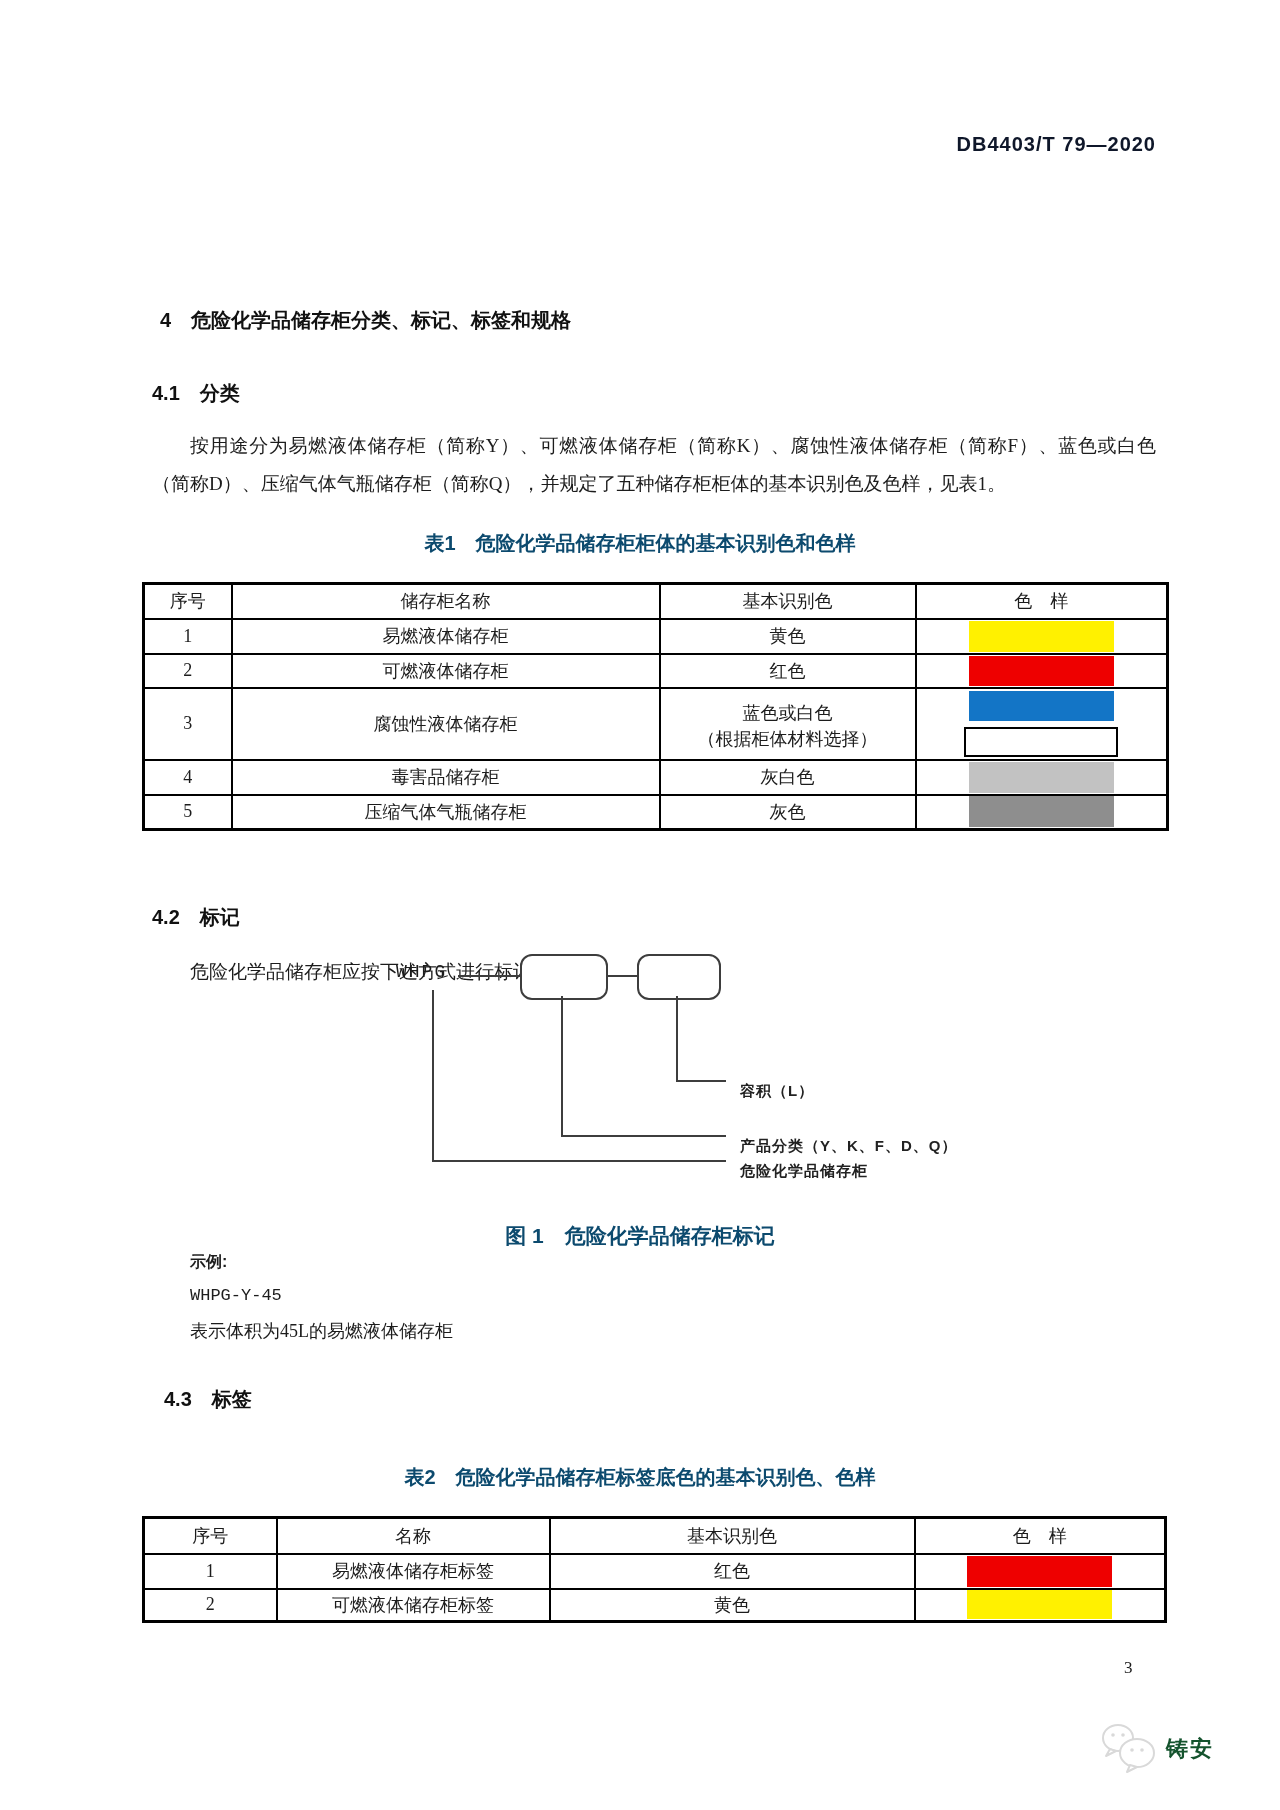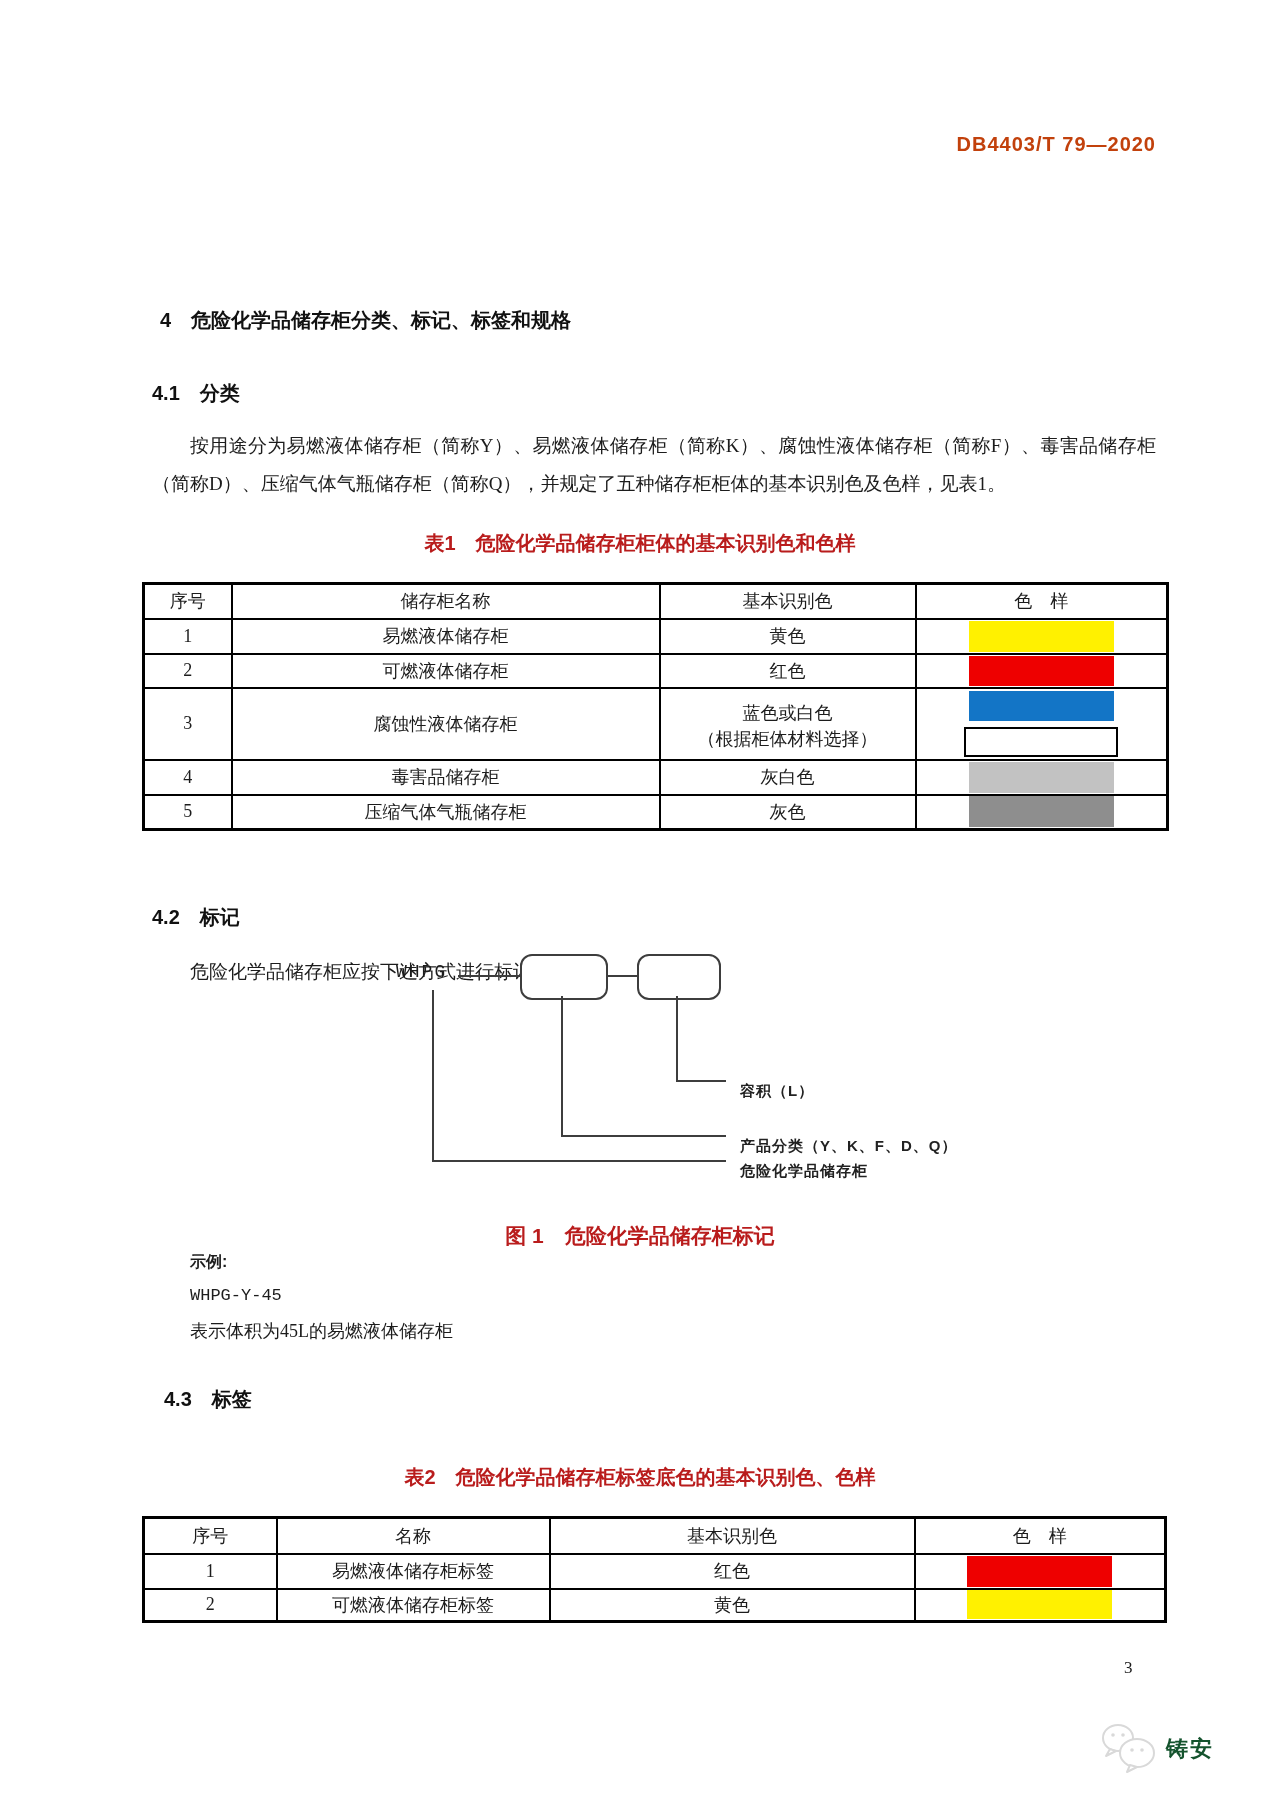--- a/index.html
+++ b/index.html
@@ -9,21 +9,21 @@
     margin:0 auto;
     background:#ffffff;
     font-family:"Liberation Serif","DejaVu Serif",serif;
     color:#1c1c1c;
     overflow:hidden;
   }
   .abs{position:absolute;}
   .doc-number{
     top:133px;right:124px;
     font-family:"Liberation Sans","DejaVu Sans",sans-serif;
-    font-weight:600;font-size:20px;letter-spacing:1px;color:#c2410c;
+    font-weight:600;font-size:20px;letter-spacing:1px;color:#0f172a;
   }
   .body-text{
     left:152px;width:1004px;
     font-size:19px;line-height:38px;
     text-align:justify;text-indent:2em;
   }
   .pos-intro{top:172px;}
   .pos-class{top:408px;}
   .pos-marking{top:934px;}
   .pos-labels{top:1412px;}
@@ -32,21 +32,21 @@
     font-family:"Liberation Sans","DejaVu Sans",sans-serif;
     font-weight:bold;font-size:20px;color:#111;
   }
   .pos-s4{top:290px;margin-left:8px;}
   .pos-s41{top:360px;}
   .pos-s42{top:884px;}
   .pos-s43{top:1366px;margin-left:12px;}
   .caption{
     left:0;width:1280px;text-align:center;
     font-family:"Liberation Sans","DejaVu Sans",sans-serif;
-    font-weight:bold;font-size:20px;color:#b91c1c;
+    font-weight:bold;font-size:20px;color:#0c4a6e;
   }
   .pos-cap1{top:530px;}
   .pos-figcap{top:1222px;font-size:21px;}
   .pos-cap2{top:1464px;}
 
   
   table.tbl{
     border-collapse:collapse;table-layout:fixed;
     background:#fff;
     font-size:18px;
@@ -105,21 +105,21 @@
 <body>
 
 <div class="page">
 
   <div class="abs doc-number">DB4403/T 79—2020</div>
 
 
   <h2 class="abs heading pos-s4">4　危险化学品储存柜分类、标记、标签和规格</h2>
   <h3 class="abs heading pos-s41">4.1　分类</h3>
 
-  <p class="abs body-text pos-class">按用途分为易燃液体储存柜（简称Y）、易燃液体储存柜（简称K）、腐蚀性液体储存柜（简称F）、毒害品储存柜（简称D）、压缩气体气瓶储存柜（简称Q），并规定了五种储存柜柜体的基本识别色及色样，见表1。</p>
+  <p class="abs body-text pos-class">按用途分为易燃液体储存柜（简称Y）、可燃液体储存柜（简称K）、腐蚀性液体储存柜（简称F）、蓝色或白色（简称D）、压缩气体气瓶储存柜（简称Q），并规定了五种储存柜柜体的基本识别色及色样，见表1。</p>
 
   <div class="abs caption pos-cap1">表1　危险化学品储存柜柜体的基本识别色和色样</div>
 
   <table class="abs tbl pos-t1">
     <colgroup>
         <col style="width:88px">
         <col style="width:428px">
         <col style="width:256px">
         <col style="width:252px">
       </colgroup>

